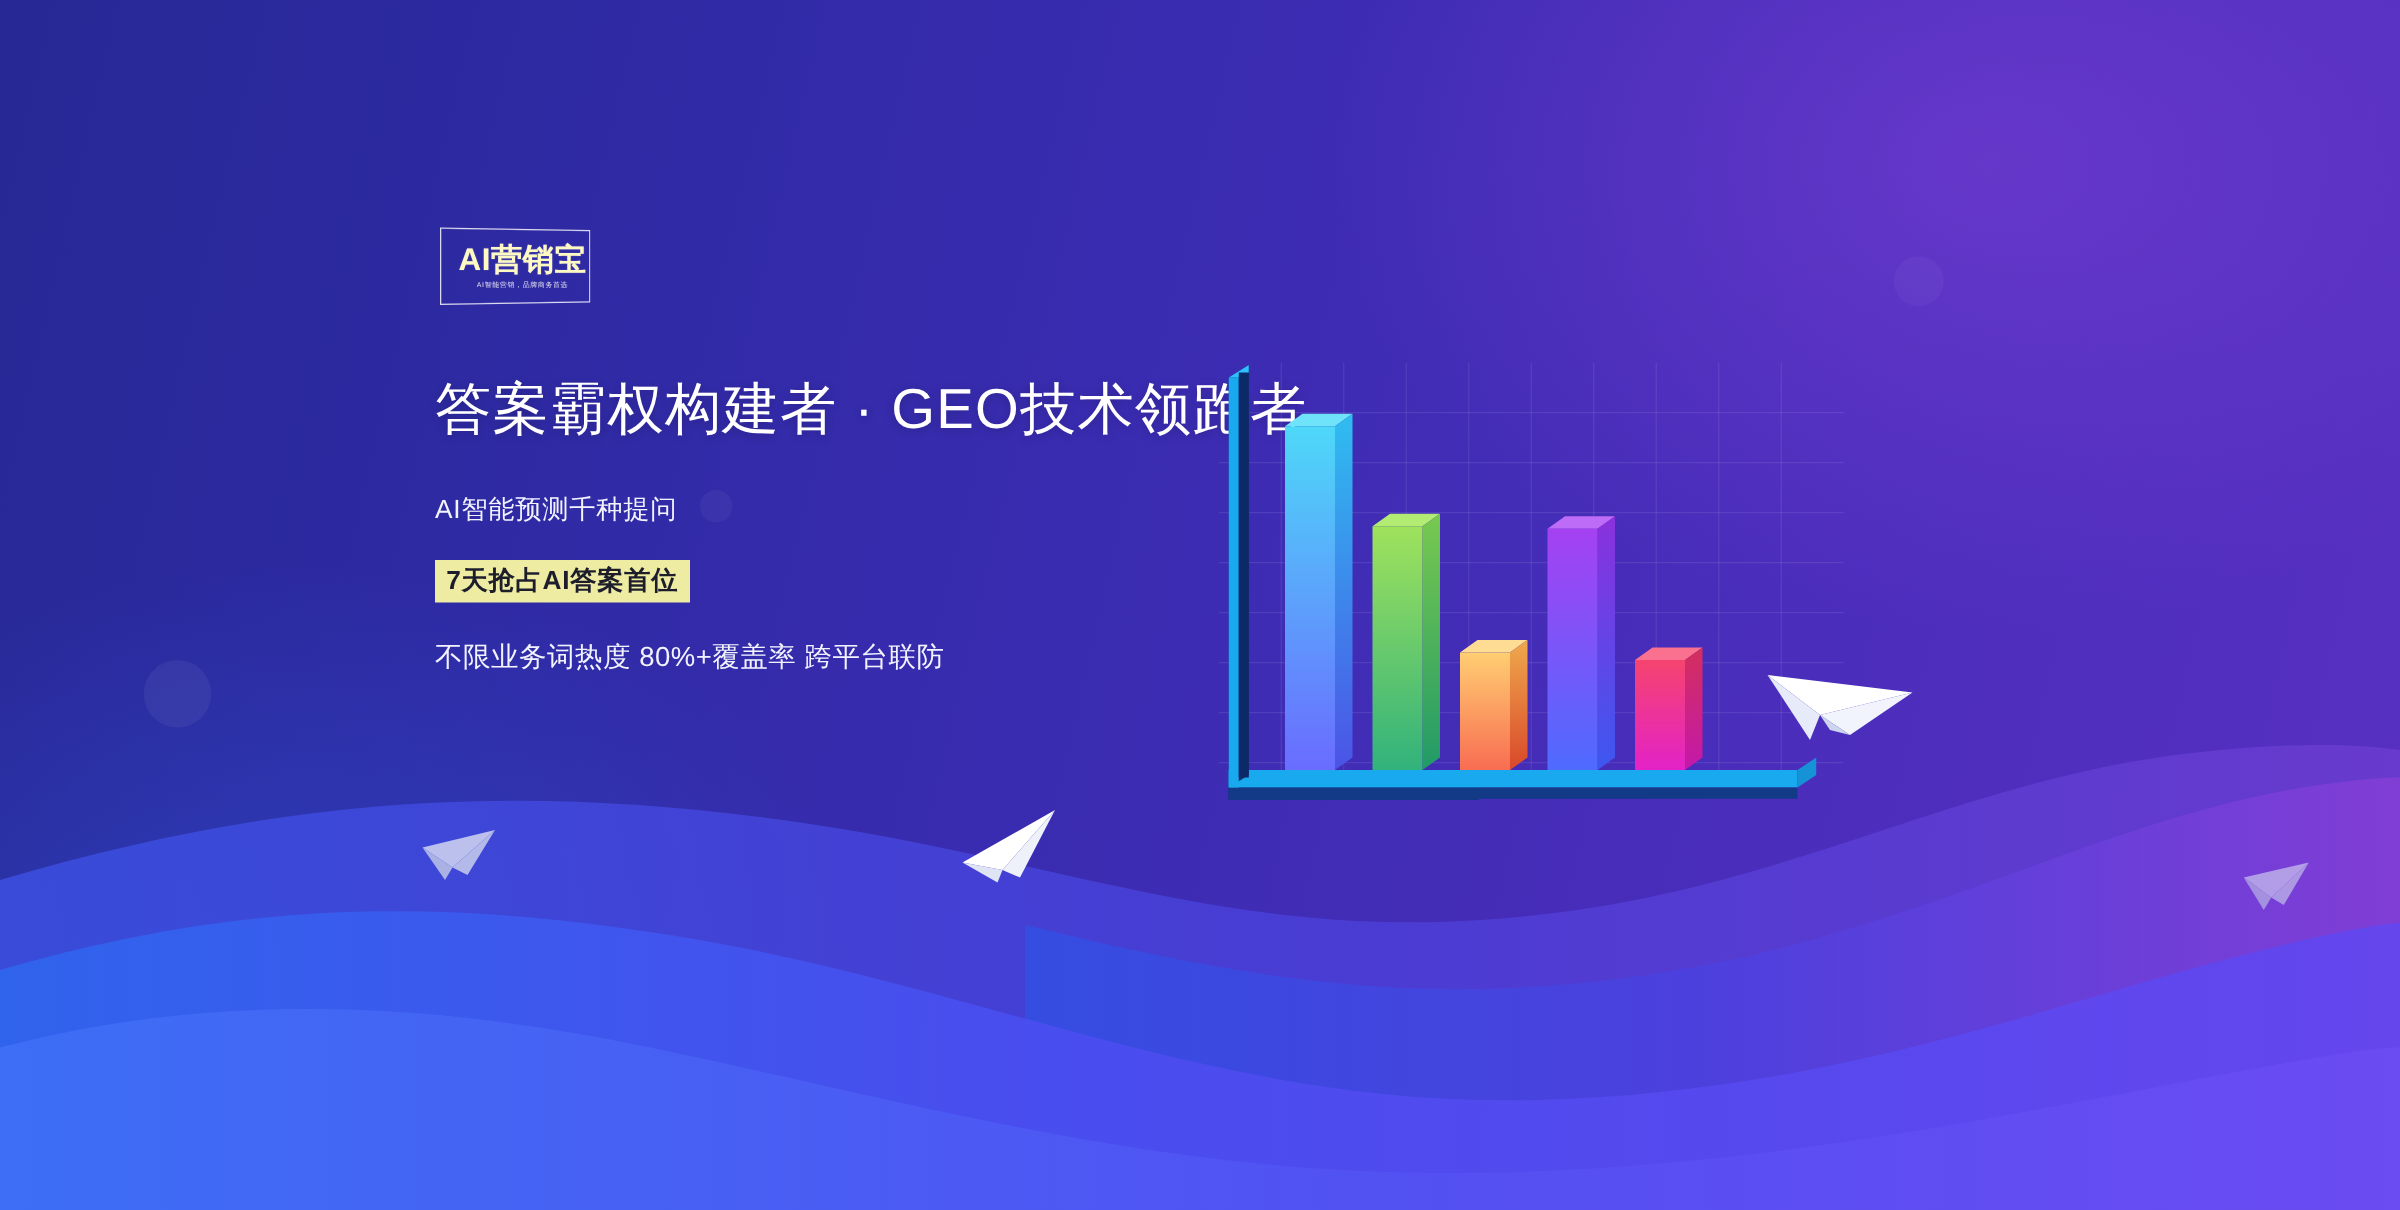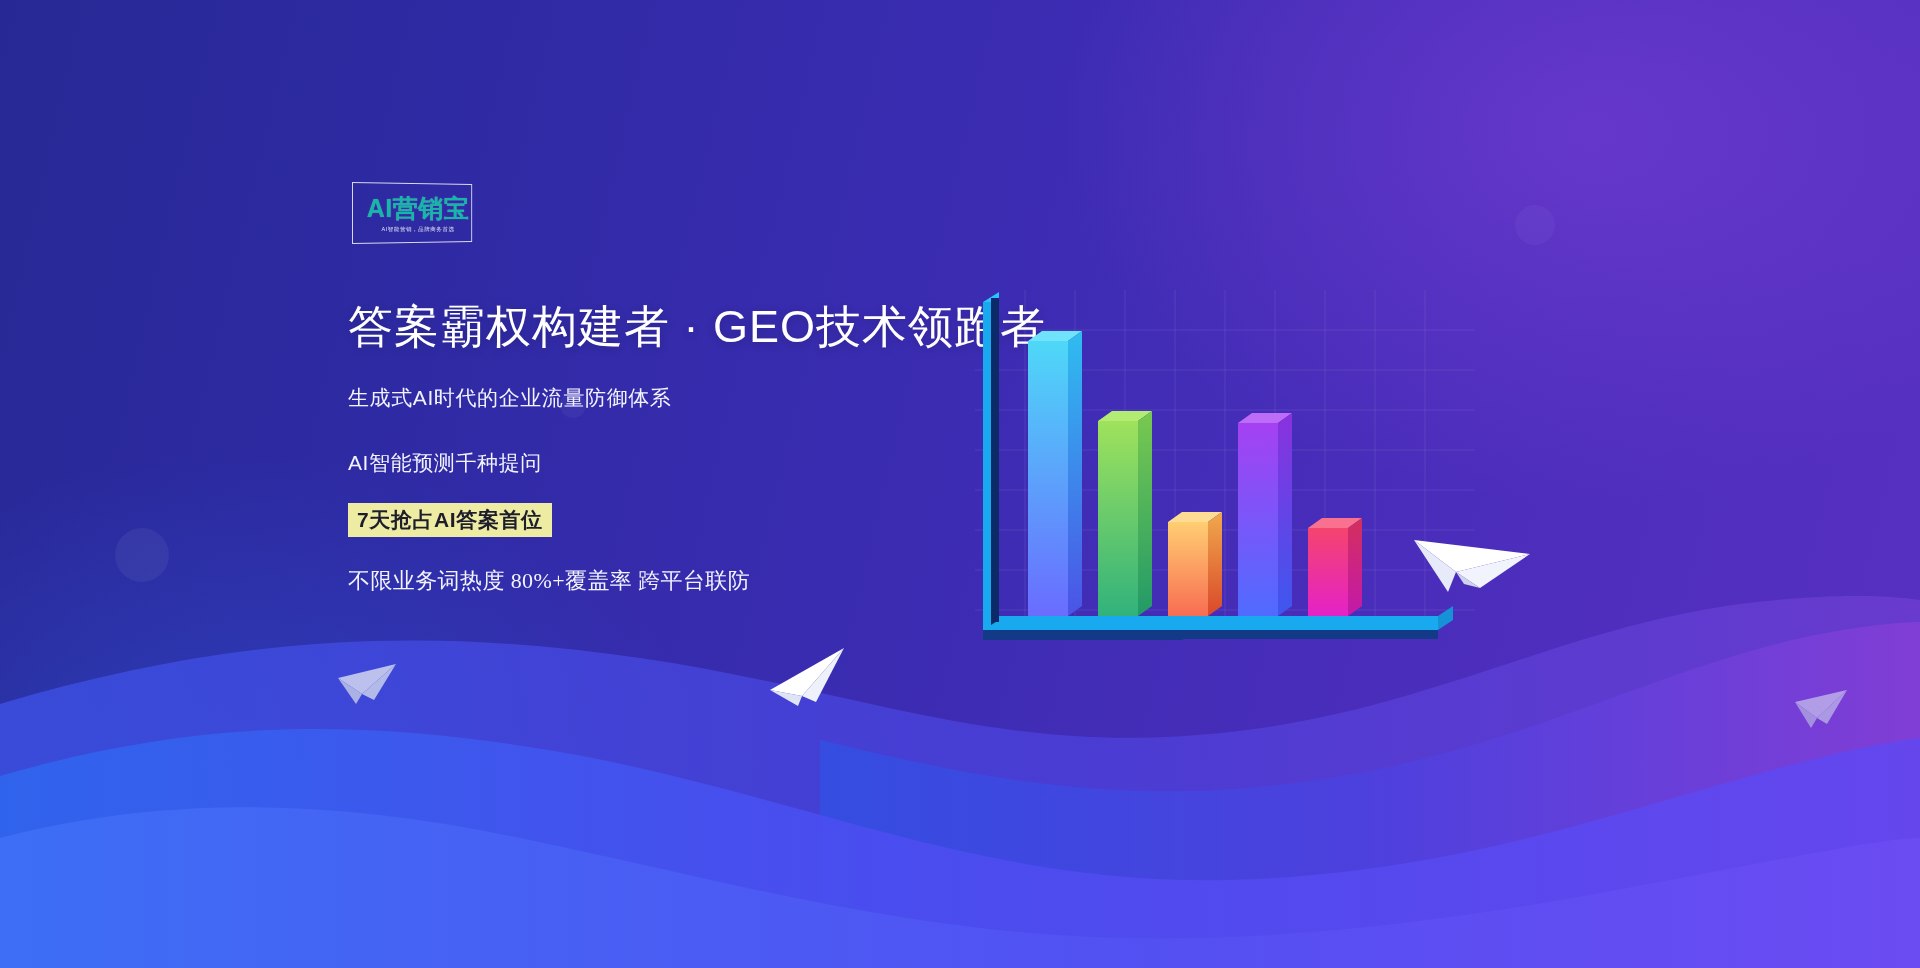--- a/index.html
+++ b/index.html
@@ -56,21 +56,21 @@
   }
   .logo-frame {
     position:absolute; inset:0;
     border:1.6px solid rgba(255,255,255,.82);
     transform:perspective(420px) rotateY(13deg);
     transform-origin:left center;
   }
   .logo-text {
     position:absolute; left:0; right:0; top:14px;
     text-align:center;
-    color:#14b8a6;
+    color:#fef9c3;
     font-size:25px;
     font-weight:700;
     letter-spacing:.5px;
     line-height:1;
     white-space:nowrap;
     text-shadow:0 0 1px rgba(255,255,255,.4);
   }
   .logo-sub {
     position:absolute; left:0; right:0; top:44px;
     text-align:center;
@@ -108,21 +108,21 @@
     display:inline-block;
     background:#edeca2;
     color:#1d1d2b;
     font-size:21px;
     font-weight:700;
     letter-spacing:.6px;
     padding:6px 9px 7px 9px;
     line-height:1;
     white-space:nowrap;
   }
-  .sub-3 { margin-top:33px; font-size:22px; letter-spacing:.4px;font-family:Liberation Serif, serif; }
+  .sub-3 { margin-top:33px; font-size:22px; letter-spacing:.4px; }
 
   
   .chart-art {
     position:absolute; left:975px; top:290px;
     width:500px; height:380px;
   }
   .chart-art svg { display:block; }
 
   
   .plane { position:absolute; }
@@ -182,21 +182,20 @@
   </div>
 
   <div class="logo-wrap">
     <div class="logo-frame"></div>
     <div class="logo-text">AI营销宝</div>
     <div class="logo-sub">AI智能营销，品牌商务首选</div>
   </div>
 
   <div class="copy">
     <div class="headline">答案霸权构建者 · GEO技术领跑者</div>
-    <div class="sub-line sub-1">生成式AI时代的企业流量防御体系</div>
     <div class="sub-line sub-2">AI智能预测千种提问</div>
     <div class="highlight-row">
       <span class="highlight">7天抢占AI答案首位</span>
     </div>
     <div class="sub-line sub-3">不限业务词热度 80%+覆盖率 跨平台联防</div>
   </div>
 
   <div class="chart-art">
     <svg width="500" height="380" viewBox="0 0 500 380" xmlns="http://www.w3.org/2000/svg">
       <defs>

